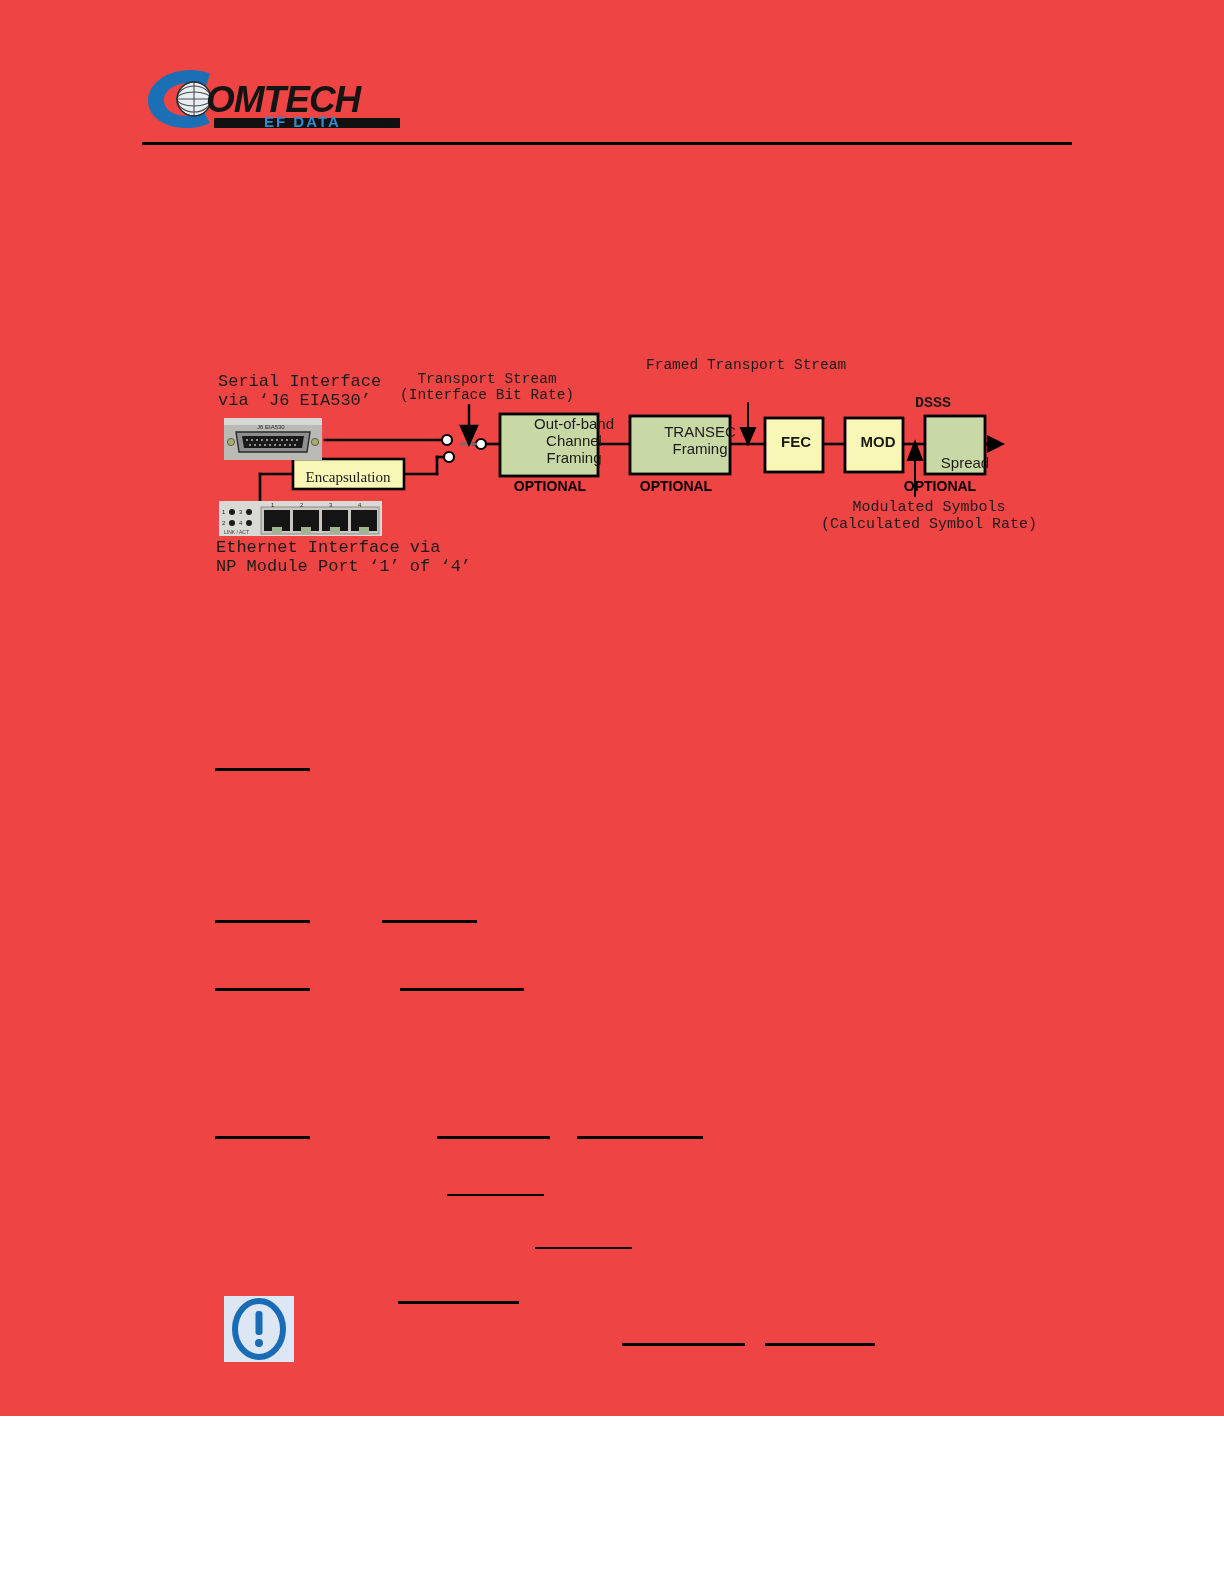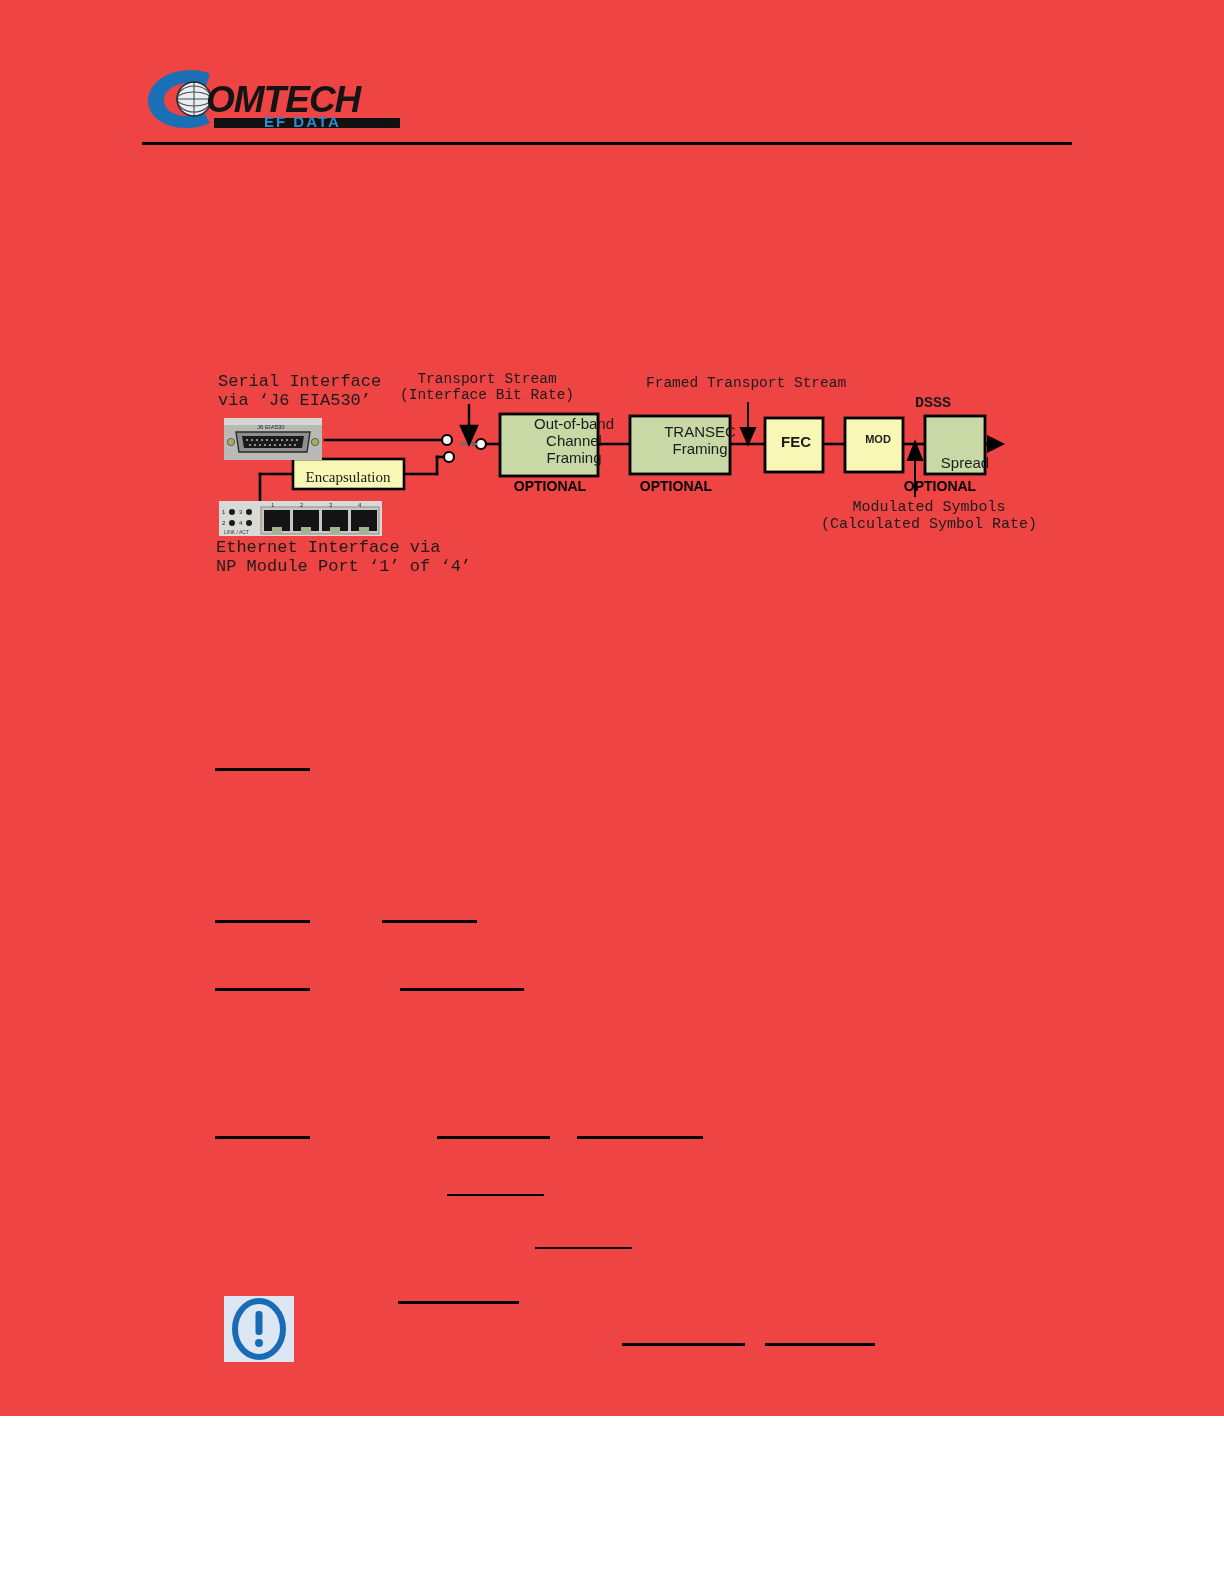--- a/index.html
+++ b/index.html
@@ -72,21 +72,21 @@
   .lbl-ethernet {
     left: 216px; top: 538px;
     font-size: 17px;
   }
   .lbl-ts {
     left: 400px; top: 371px;
     font-size: 14.5px;
     text-align: center;
   }
   .lbl-fts {
-    left: 646px; top: 375px;
+    left: 646px; top: 357px;
     font-size: 14.5px;
   }
   .lbl-msym {
     left: 821px; top: 500px;
     font-size: 15px;
     text-align: center;
   }
   .lbl-dsss {
     left: 915px; top: 396px;
     font-size: 15px;
@@ -99,21 +99,21 @@
     text-align: center;
     color: #1b1b1b;
     line-height: 1.14;
     white-space: nowrap;
     pointer-events: none;
     margin-left: 24px;
   }
   .bt-oob   { left: 503px; top: 415px; width: 94px; font-size: 15px; }
   .bt-tran  { left: 629px; top: 423px; width: 94px; font-size: 15px; }
   .bt-fec   { left: 744px; top: 433px; width: 56px; font-size: 15px; font-weight: bold; }
-  .bt-mod   { left: 826px; top: 433px; width: 56px; font-size: 11px; font-weight: bold; }
+  .bt-mod   { left: 826px; top: 433px; width: 56px; font-size: 15px; font-weight: bold; }
   .bt-spread{ left: 908px; top: 454px; width: 66px; font-size: 15px; }
 
   .opt {
     position: absolute;
     font-size: 14px;
     font-weight: bold;
     color: #000000;
     text-align: center;
     white-space: nowrap;
   }

